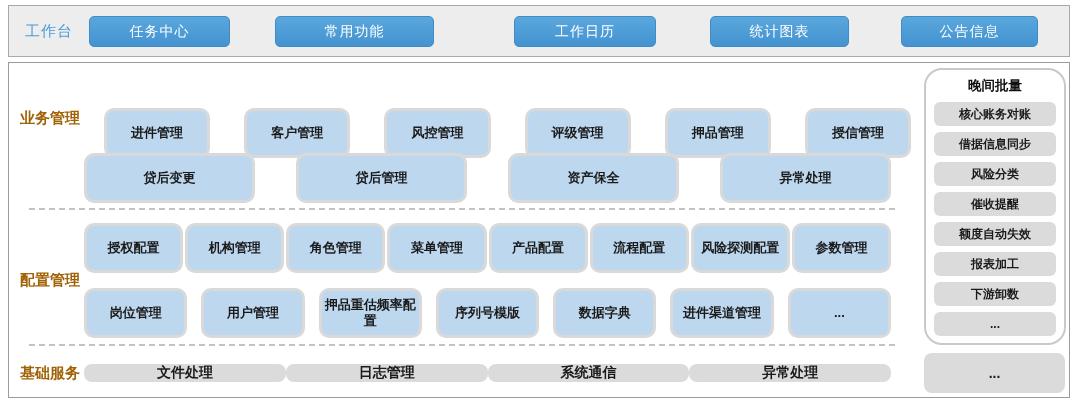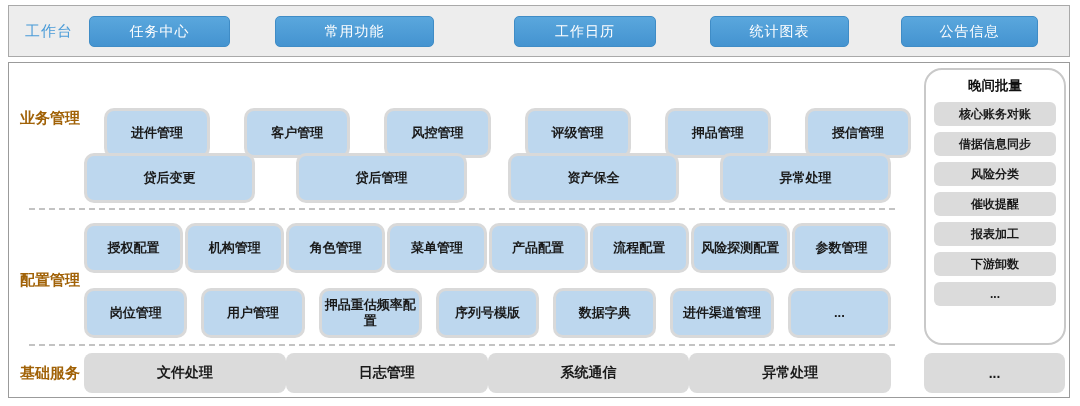--- a/index.html
+++ b/index.html
@@ -46,21 +46,21 @@
   .gray-btn{
     flex:1;box-sizing:border-box;
     background:#dbdbdb;border-radius:8px;
     display:flex;align-items:center;justify-content:center;text-align:center;
     font-weight:bold;font-size:14px;color:#1a1a1a;cursor:pointer;
   }
   .row-biz1{top:45px;height:50px;gap:34px;margin-left:20px;}
   .row-biz2{top:90px;height:50px;gap:41px;}
   .row-cfg1{top:160px;height:50px;gap:2px;}
   .row-cfg2{top:225px;height:50px;gap:14px;}
-  .row-base{top:290px;height:40px;}
+  .row-base{top:290px;height:40px;align-items:center;}
   .lbl-biz{top:30px;height:50px;}
   .lbl-cfg{top:160px;height:115px;}
   .lbl-base{top:290px;height:40px;}
   .dash{
     position:absolute;left:20px;width:866px;height:0;
     border-top:2px dashed #c3c3c3;
   }
   .dash1{top:145px;}
   .dash2{top:281px;}
   .base-more{
@@ -147,20 +147,21 @@
       </div>
     <div class="gray-btn base-more">...</div>
 
     <div class="panel">
       <div class="panel-title">晚间批量</div>
       <div>
           <div class="gray-btn panel-item">核心账务对账</div>
           <div class="gray-btn panel-item">借据信息同步</div>
           <div class="gray-btn panel-item">风险分类</div>
           <div class="gray-btn panel-item">催收提醒</div>
+          <div class="gray-btn panel-item">额度自动失效</div>
           <div class="gray-btn panel-item">报表加工</div>
           <div class="gray-btn panel-item">下游卸数</div>
           <div class="gray-btn panel-item">...</div>
         </div>
     </div>
 
   </div>
 </div>
 
 </body></html>

